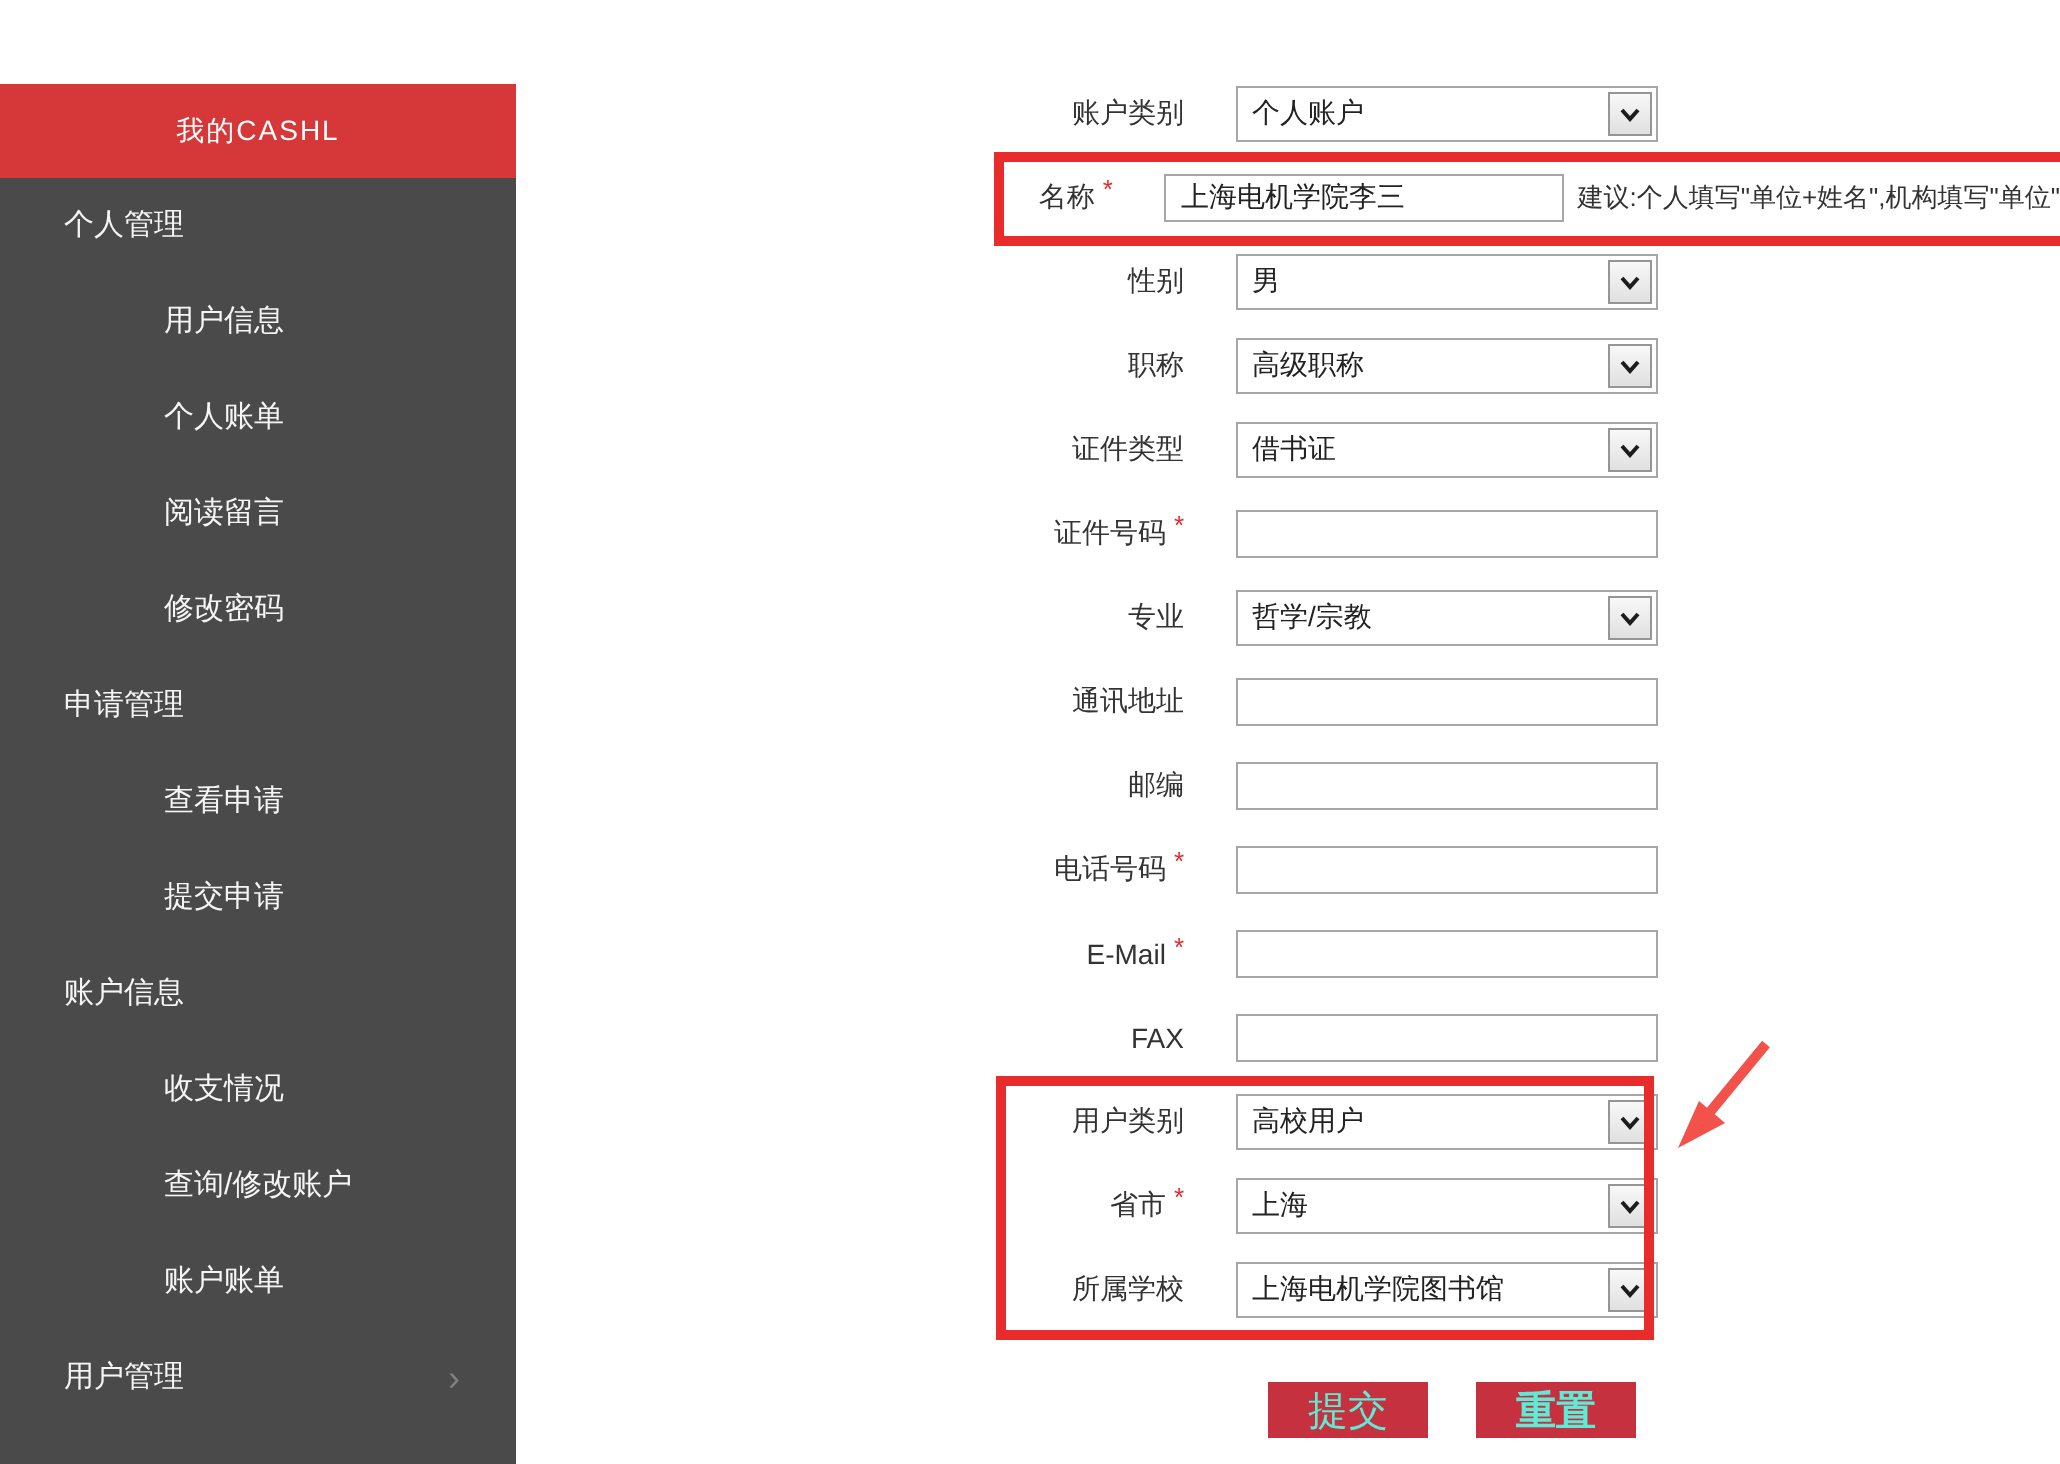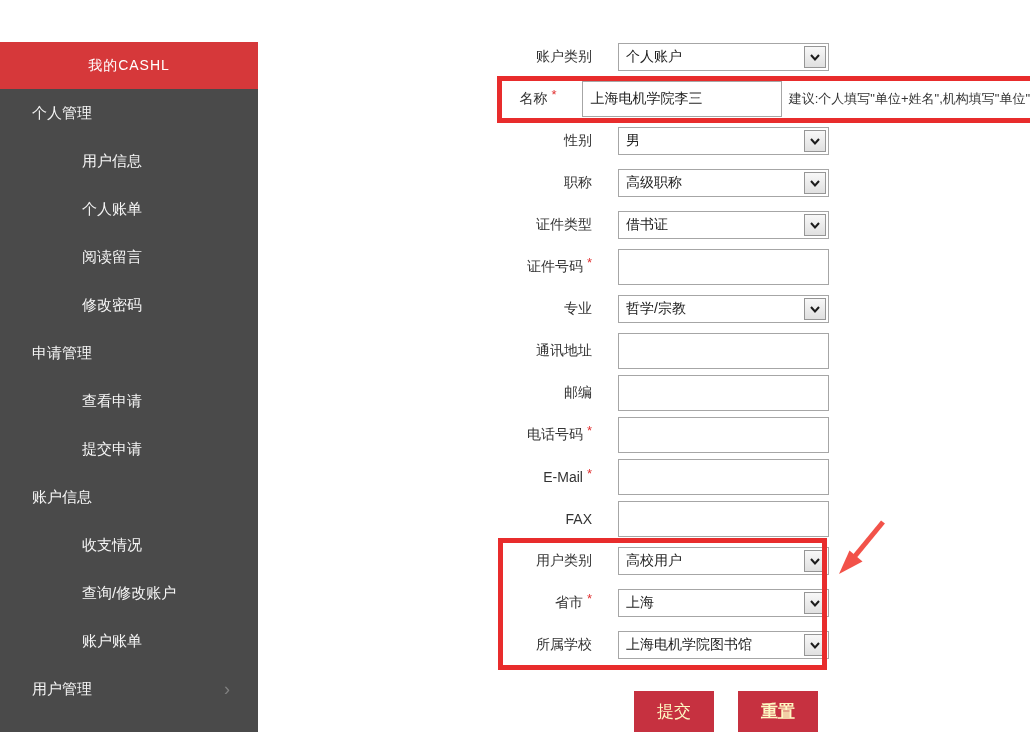--- a/index.html
+++ b/index.html
@@ -13,27 +13,27 @@
   .menu-item { position: relative; height: 48px; line-height: 48px; color: #f5f5f5; font-size: 15px; padding-left: 82px; cursor: pointer; }
   .menu-item.section { padding-left: 32px; }
   .menu-item .chev { position: absolute; right: 28px; top: 0; color: #808080; font-size: 18px; }
 
   
   .form-area { position: absolute; left: 0; top: 43px; width: 1030px; }
   .frow { display: flex; align-items: center; height: 28px; margin-bottom: 14px; white-space: nowrap; }
   .flabel { width: 592px; text-align: right; font-size: 14px; color: #333; }
   .star { color: #e03030; margin-left: 4px; position: relative; top: -4px; font-size: 13px; }
   .ctrl { margin-left: 26px; }
-  .tinput { width: 211px; height: 36px; border: 1px solid #a6a6a6; padding: 0 7px; font-size: 14px; color: #222; font-family: "Liberation Sans", sans-serif; background: #fff; }
+  .tinput { width: 211px; height: 24px; border: 1px solid #a6a6a6; padding: 0 7px; font-size: 14px; color: #222; font-family: "Liberation Sans", sans-serif; background: #fff; }
   .select { width: 211px; height: 28px; border: 1px solid #a6a6a6; background: #fff; display: flex; align-items: center; cursor: default; }
   .sel-val { flex: 1; padding-left: 7px; font-size: 14px; color: #222; overflow: hidden; }
   .sel-btn { width: 22px; height: 22px; margin-right: 2px; background: linear-gradient(#f8f8f8, #e0e0e0); border: 1px solid #969696; display: flex; align-items: center; justify-content: center; }
   .hint { margin-left: 7px; font-size: 13px; color: #333; }
   .btn-row { display: flex; margin-top: 32px; padding-left: 634px; }
-  .btn { width: 80px; height: 41px; border: none; background: #c63140; color: #fef9c3; font-size: 17px; cursor: pointer; font-family: "Liberation Sans", sans-serif; }
+  .btn { width: 80px; height: 28px; border: none; background: #c63140; color: #5eead4; font-size: 20px; cursor: pointer; font-family: "Liberation Sans", sans-serif; }
   .btn + .btn { margin-left: 24px; font-weight: bold; }
 
   
   .hl-rect { position: absolute; border: 5px solid #e82c2c; pointer-events: none; }
   .hl1 { left: 497px; top: 76px; width: 543px; height: 47px; }
   .hl2 { left: 498px; top: 538px; width: 329px; height: 132px; }
   .arrow { position: absolute; left: 833px; top: 516px; pointer-events: none; }
 </style>
 </head>
 <body>

